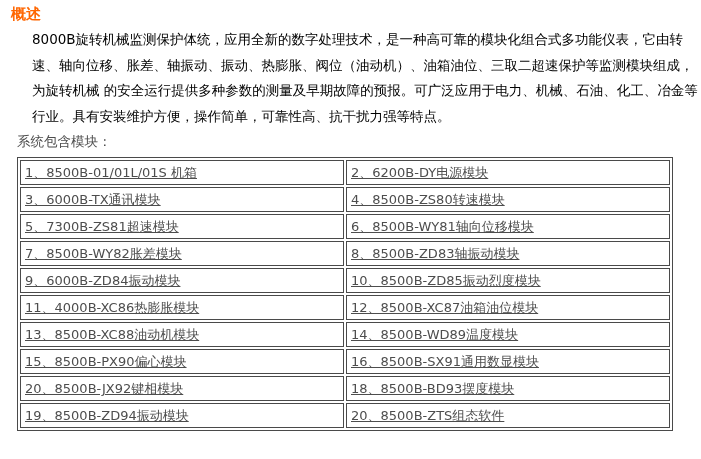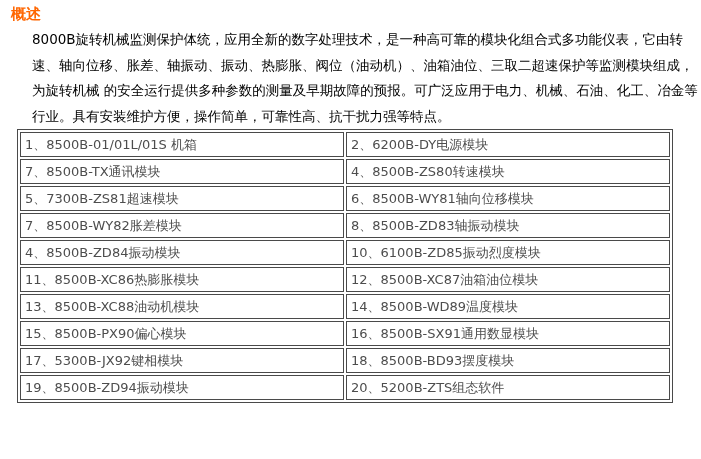--- a/index.html
+++ b/index.html
@@ -52,68 +52,70 @@
     width: 50%;
     height: 21px;
     padding: 1px 3px 1px 4px;
     border: 1px solid #4a4a4a;
     font-size: 13px;
     line-height: 21px;
     color: #4d4d4d;
     white-space: nowrap;
     overflow: hidden;
     vertical-align: middle;
+    text-decoration: underline;
   }
 </style>
 </head>
 <body>
 
 <div class="page">
   <h2 class="page-title">概述</h2>
 
   <p class="intro-paragraph">8000B旋转机械监测保护体统，应用全新的数字处理技术，是一种高可靠的模块化组合式多功能仪表，它由转速、轴向位移、胀差、轴振动、振动、热膨胀、阀位（油动机）、油箱油位、三取二超速保护等监测模块组成，为旋转机械 的安全运行提供多种参数的测量及早期故障的预报。可广泛应用于电力、机械、石油、化工、冶金等行业。具有安装维护方便，操作简单，可靠性高、抗干扰力强等特点。</p>
 
+  <p class="modules-label">系统包含模块：</p>
 
   <table class="modules-table">
     <tbody>
         <tr>
           <td>1、8500B-01/01L/01S 机箱</td>
           <td>2、6200B-DY电源模块</td>
         </tr>
         <tr>
-          <td>7、8500B-TX通讯模块</td>
+          <td>3、6000B-TX通讯模块</td>
           <td>4、8500B-ZS80转速模块</td>
         </tr>
         <tr>
           <td>5、7300B-ZS81超速模块</td>
           <td>6、8500B-WY81轴向位移模块</td>
         </tr>
         <tr>
           <td>7、8500B-WY82胀差模块</td>
           <td>8、8500B-ZD83轴振动模块</td>
         </tr>
         <tr>
-          <td>4、8500B-ZD84振动模块</td>
-          <td>10、6100B-ZD85振动烈度模块</td>
+          <td>9、6000B-ZD84振动模块</td>
+          <td>10、8500B-ZD85振动烈度模块</td>
         </tr>
         <tr>
-          <td>11、8500B-XC86热膨胀模块</td>
+          <td>11、4000B-XC86热膨胀模块</td>
           <td>12、8500B-XC87油箱油位模块</td>
         </tr>
         <tr>
           <td>13、8500B-XC88油动机模块</td>
           <td>14、8500B-WD89温度模块</td>
         </tr>
         <tr>
           <td>15、8500B-PX90偏心模块</td>
           <td>16、8500B-SX91通用数显模块</td>
         </tr>
         <tr>
-          <td>17、5300B-JX92键相模块</td>
+          <td>20、8500B-JX92键相模块</td>
           <td>18、8500B-BD93摆度模块</td>
         </tr>
         <tr>
           <td>19、8500B-ZD94振动模块</td>
-          <td>20、5200B-ZTS组态软件</td>
+          <td>20、8500B-ZTS组态软件</td>
         </tr>
       </tbody>
   </table>
 </div>
 
 </body></html>

